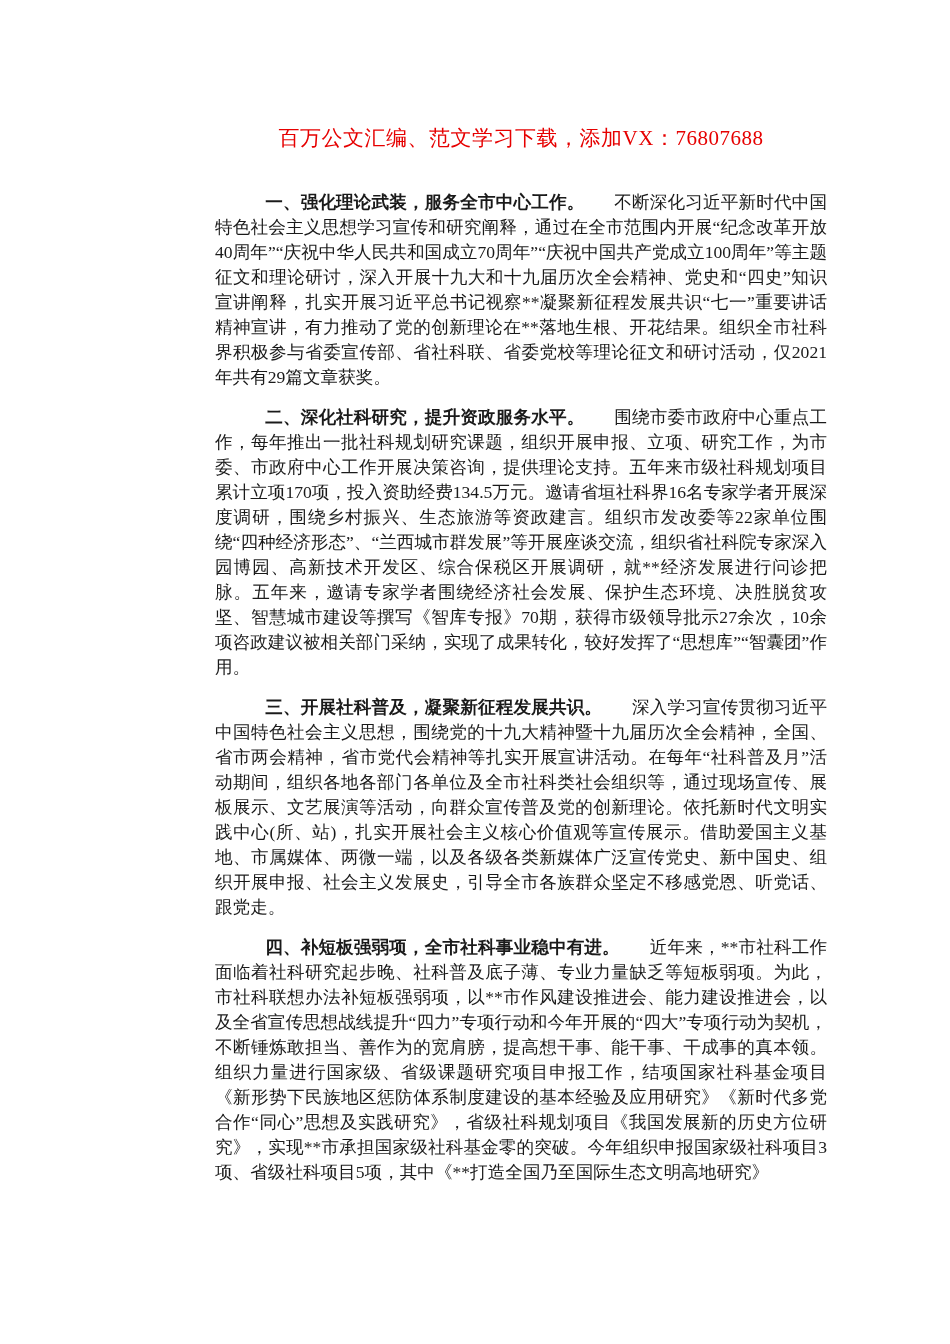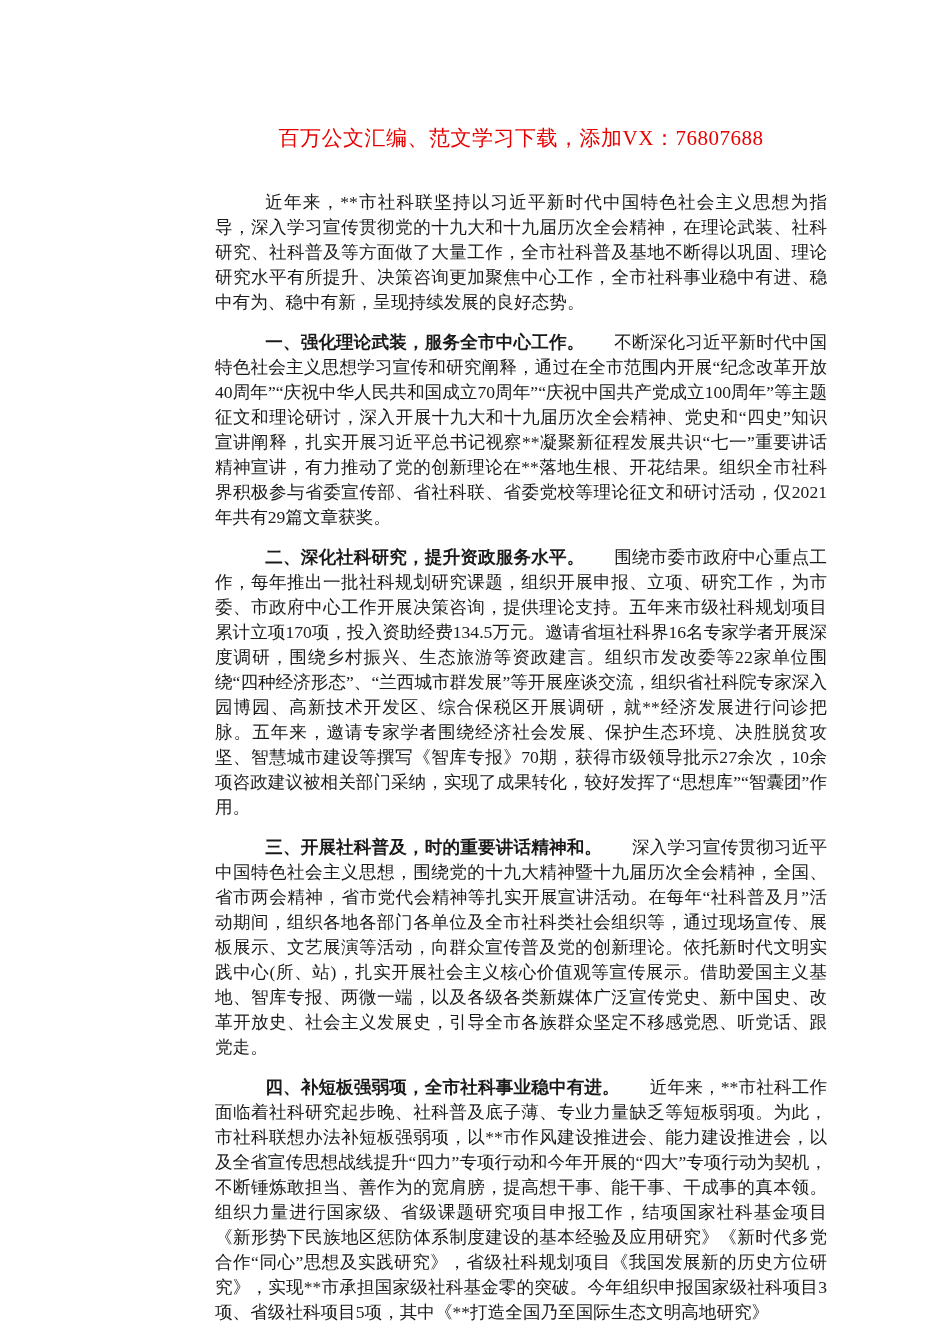--- a/index.html
+++ b/index.html
@@ -38,25 +38,24 @@
 </style>
 </head>
 <body>
 
 <div class="page">
 
   <div class="doc-header">百万公文汇编、范文学习下载，添加VX：76807688</div>
 
   <div class="doc-body">
 
-    <p><span>近年来，**市社科联坚持以习近平新时代中国特色社会主义思想为指导，深入学习宣传贯彻党的十九大和十九届历次全会精神，在理论武装、社科研究、社科普及等方面做了大量工作，全市社科普及基地不断得以巩固、理论研究水平有所提升、决策咨询更加聚焦中心工作，全市社科事业稳中有进、稳中有为、稳中有新，呈现持续发展的良好态势。</span></p>
 
     <p><span class="lead">一、强化理论武装，服务全市中心工作。</span><span>不断深化习近平新时代中国特色社会主义思想学习宣传和研究阐释，通过在全市范围内开展“纪念改革开放40周年”“庆祝中华人民共和国成立70周年”“庆祝中国共产党成立100周年”等主题征文和理论研讨，深入开展十九大和十九届历次全会精神、党史和“四史”知识宣讲阐释，扎实开展习近平总书记视察**凝聚新征程发展共识“七一”重要讲话精神宣讲，有力推动了党的创新理论在**落地生根、开花结果。组织全市社科界积极参与省委宣传部、省社科联、省委党校等理论征文和研讨活动，仅2021年共有29篇文章获奖。</span></p>
 
     <p><span class="lead">二、深化社科研究，提升资政服务水平。</span><span>围绕市委市政府中心重点工作，每年推出一批社科规划研究课题，组织开展申报、立项、研究工作，为市委、市政府中心工作开展决策咨询，提供理论支持。五年来市级社科规划项目累计立项170项，投入资助经费134.5万元。邀请省垣社科界16名专家学者开展深度调研，围绕乡村振兴、生态旅游等资政建言。组织市发改委等22家单位围绕“四种经济形态”、“兰西城市群发展”等开展座谈交流，组织省社科院专家深入园博园、高新技术开发区、综合保税区开展调研，就**经济发展进行问诊把脉。五年来，邀请专家学者围绕经济社会发展、保护生态环境、决胜脱贫攻坚、智慧城市建设等撰写《智库专报》70期，获得市级领导批示27余次，10余项咨政建议被相关部门采纳，实现了成果转化，较好发挥了“思想库”“智囊团”作用。</span></p>
 
-    <p><span class="lead">三、开展社科普及，时的重要讲话精神和。</span><span>深入学习宣传贯彻习近平中国特色社会主义思想，围绕党的十九大精神暨十九届历次全会精神，全国、省市两会精神，省市党代会精神等扎实开展宣讲活动。在每年“社科普及月”活动期间，组织各地各部门各单位及全市社科类社会组织等，通过现场宣传、展板展示、文艺展演等活动，向群众宣传普及党的创新理论。依托新时代文明实践中心(所、站)，扎实开展社会主义核心价值观等宣传展示。借助爱国主义基地、智库专报、两微一端，以及各级各类新媒体广泛宣传党史、新中国史、改革开放史、社会主义发展史，引导全市各族群众坚定不移感党恩、听党话、跟党走。</span></p>
+    <p><span class="lead">三、开展社科普及，凝聚新征程发展共识。</span><span>深入学习宣传贯彻习近平中国特色社会主义思想，围绕党的十九大精神暨十九届历次全会精神，全国、省市两会精神，省市党代会精神等扎实开展宣讲活动。在每年“社科普及月”活动期间，组织各地各部门各单位及全市社科类社会组织等，通过现场宣传、展板展示、文艺展演等活动，向群众宣传普及党的创新理论。依托新时代文明实践中心(所、站)，扎实开展社会主义核心价值观等宣传展示。借助爱国主义基地、市属媒体、两微一端，以及各级各类新媒体广泛宣传党史、新中国史、组织开展申报、社会主义发展史，引导全市各族群众坚定不移感党恩、听党话、跟党走。</span></p>
 
     <p><span class="lead">四、补短板强弱项，全市社科事业稳中有进。</span><span>近年来，**市社科工作面临着社科研究起步晚、社科普及底子薄、专业力量缺乏等短板弱项。为此，市社科联想办法补短板强弱项，以**市作风建设推进会、能力建设推进会，以及全省宣传思想战线提升“四力”专项行动和今年开展的“四大”专项行动为契机，不断锤炼敢担当、善作为的宽肩膀，提高想干事、能干事、干成事的真本领。组织力量进行国家级、省级课题研究项目申报工作，结项国家社科基金项目《新形势下民族地区惩防体系制度建设的基本经验及应用研究》《新时代多党合作“同心”思想及实践研究》，省级社科规划项目《我国发展新的历史方位研究》，实现**市承担国家级社科基金零的突破。今年组织申报国家级社科项目3项、省级社科项目5项，其中《**打造全国乃至国际生态文明高地研究》</span></p>
 
   </div>
 
 </div>
 
 </body></html>

